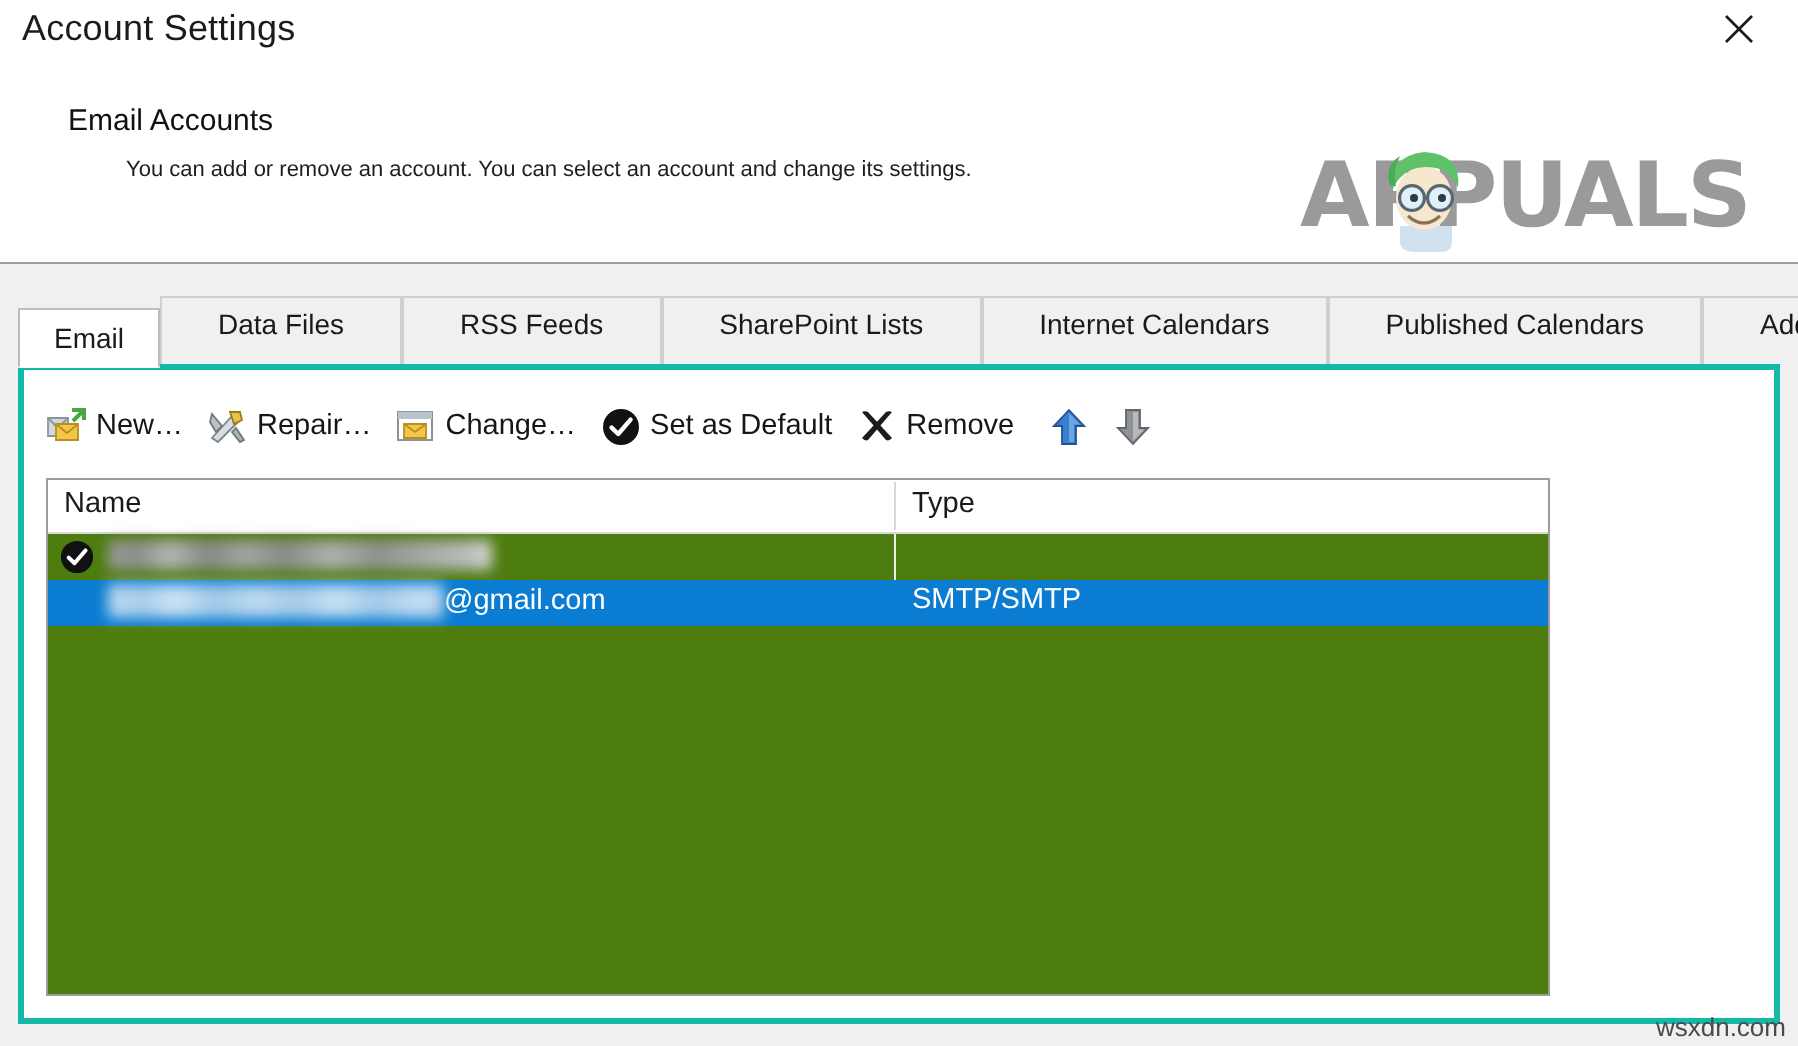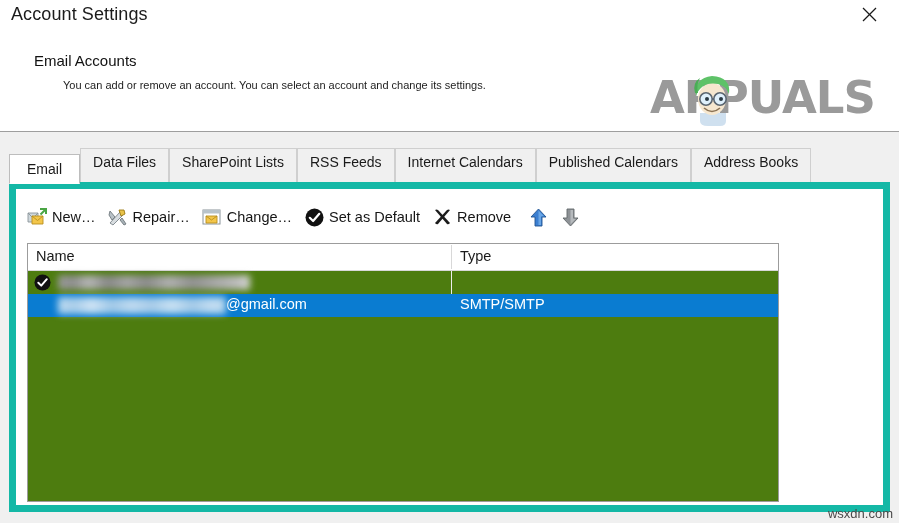--- a/index.html
+++ b/index.html
@@ -101,21 +101,21 @@
   .tabstrip {
     position: absolute;
     left: 9px; top: 22px;
     height: 28px;
     display: flex;
     align-items: center;
   }
   .tab {
     height: 40px;
     line-height: 26px;
-    padding: 0 12px;
+    padding: 0 28px;
     font-size: 14px;
     color: #1a1a1a;
     background: #f0f0f0;
     border: 1px solid #cfcfcf;
     border-bottom: none;
     margin-right: 0px;
     box-sizing: border-box;
     cursor: default;
     white-space: nowrap;
   }
@@ -129,21 +129,21 @@
     z-index: 3;
     margin-bottom: -1px;
     padding: 0 17px;
   }
 
   .tabpanel {
     position: absolute;
     left: 9px; top: 50px;
     width: 881px; height: 330px;
     background: #ffffff;
-    border: 7px solid #14b8a6;
+    border: 3px solid #14b8a6;
     box-sizing: border-box;
   }
 
   
   .toolbar {
     position: absolute;
     left: 7px; top: 13px;
     height: 30px;
     display: flex;
     align-items: center;
@@ -321,22 +321,22 @@
   </div>
 </div>
 
 <div class="sep-line"></div>
 
 <div class="body-area">
 
   <div class="tabstrip">
     <div class="tab active">Email</div>
     <div class="tab">Data Files</div>
+    <div class="tab">RSS Feeds</div>
     <div class="tab">SharePoint Lists</div>
-    <div class="tab">RSS Feeds</div>
     <div class="tab">Internet Calendars</div>
     <div class="tab">Published Calendars</div>
     <div class="tab">Address Books</div>
   </div>
 
   <div class="tabpanel">
 
     <div class="toolbar">
 
       <div class="tb-item">

